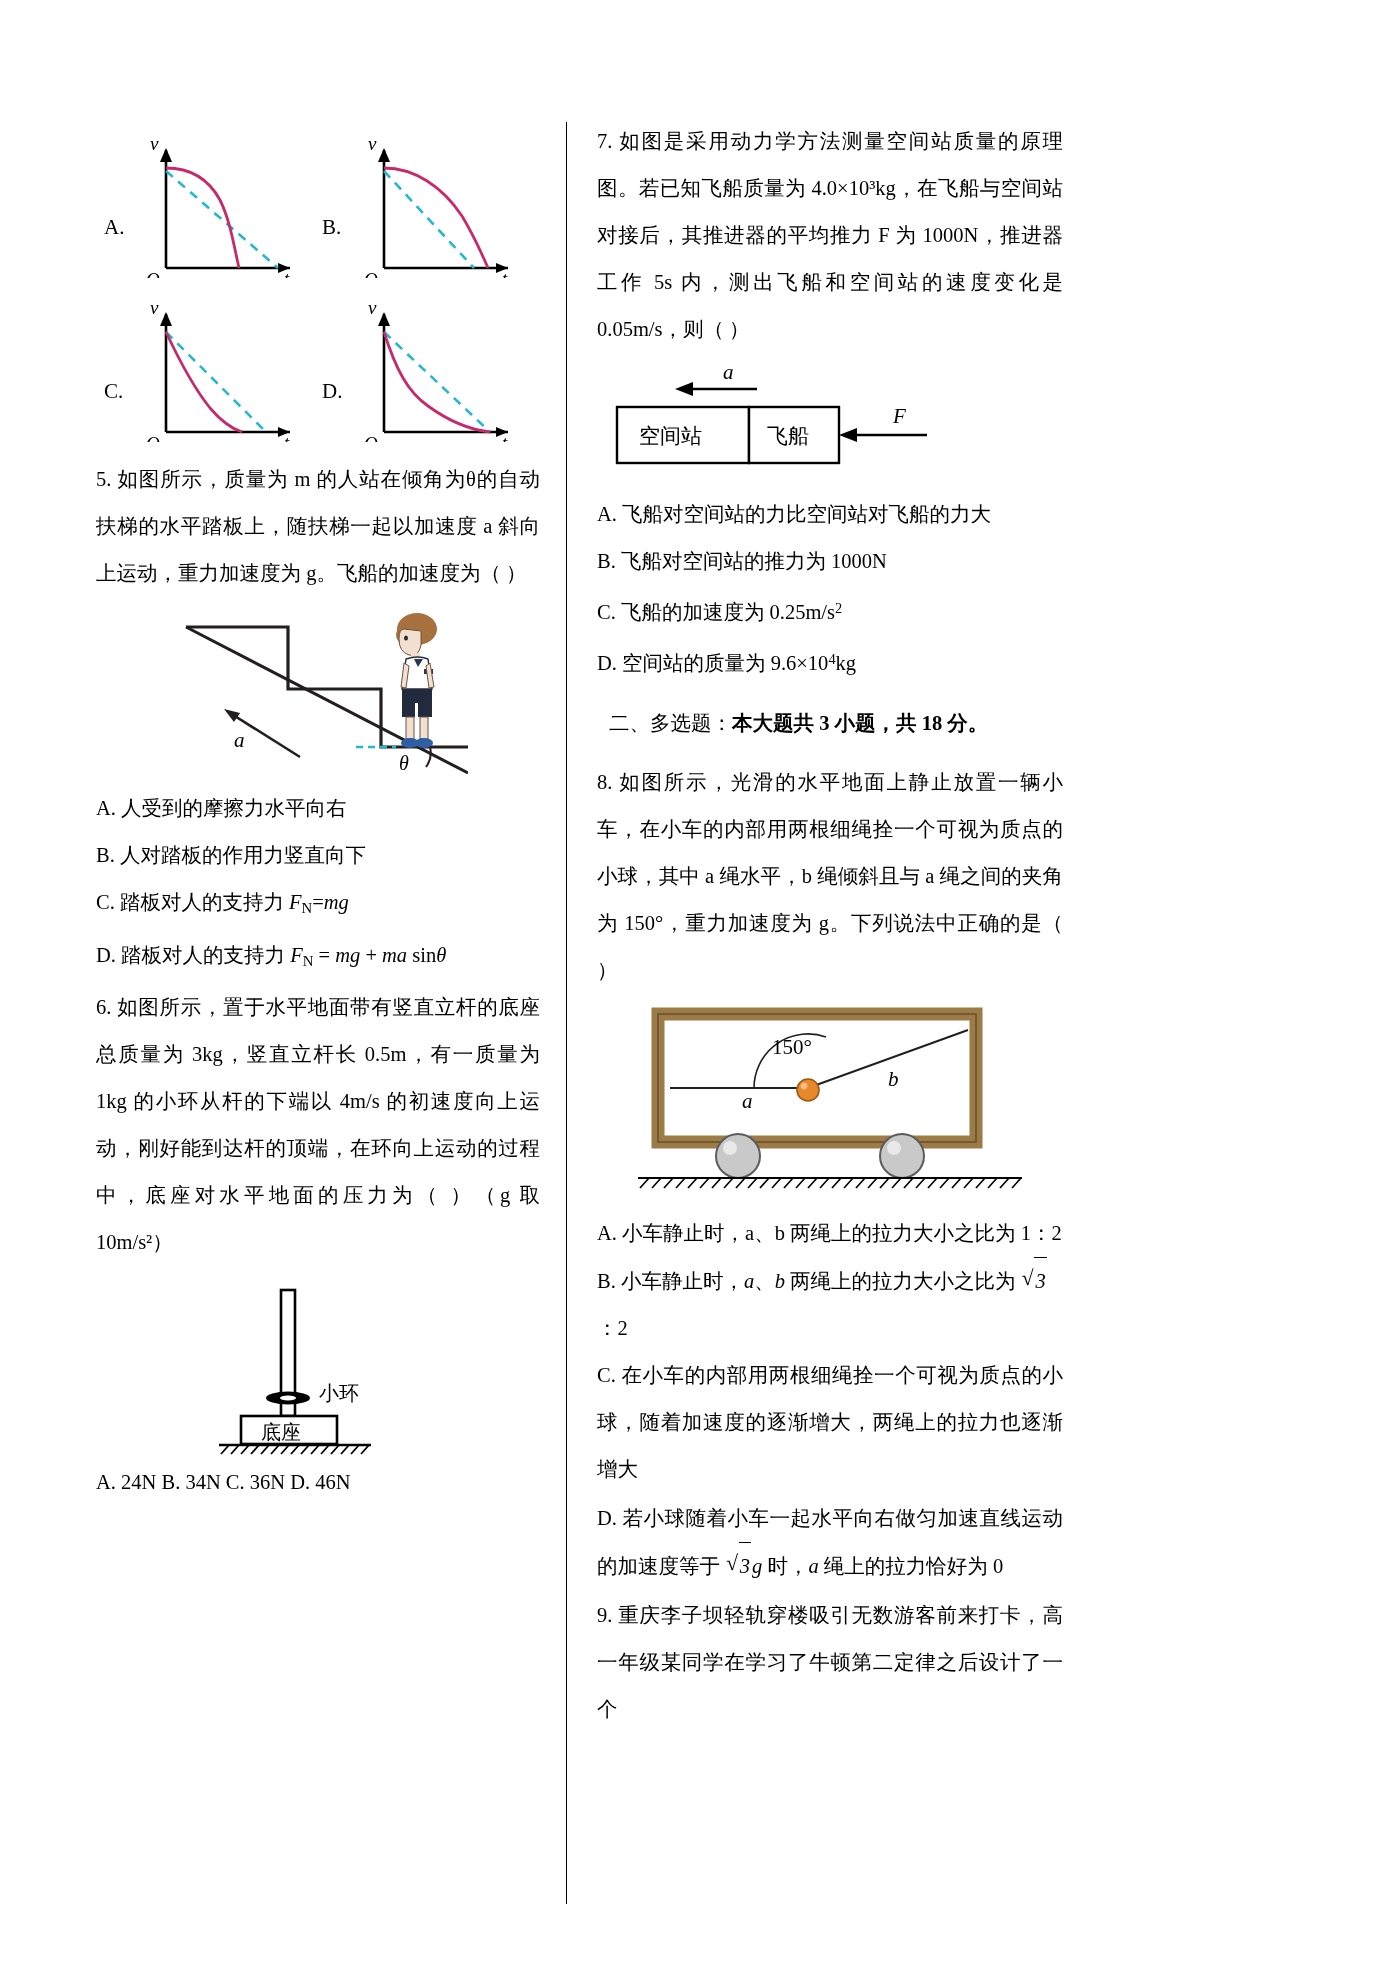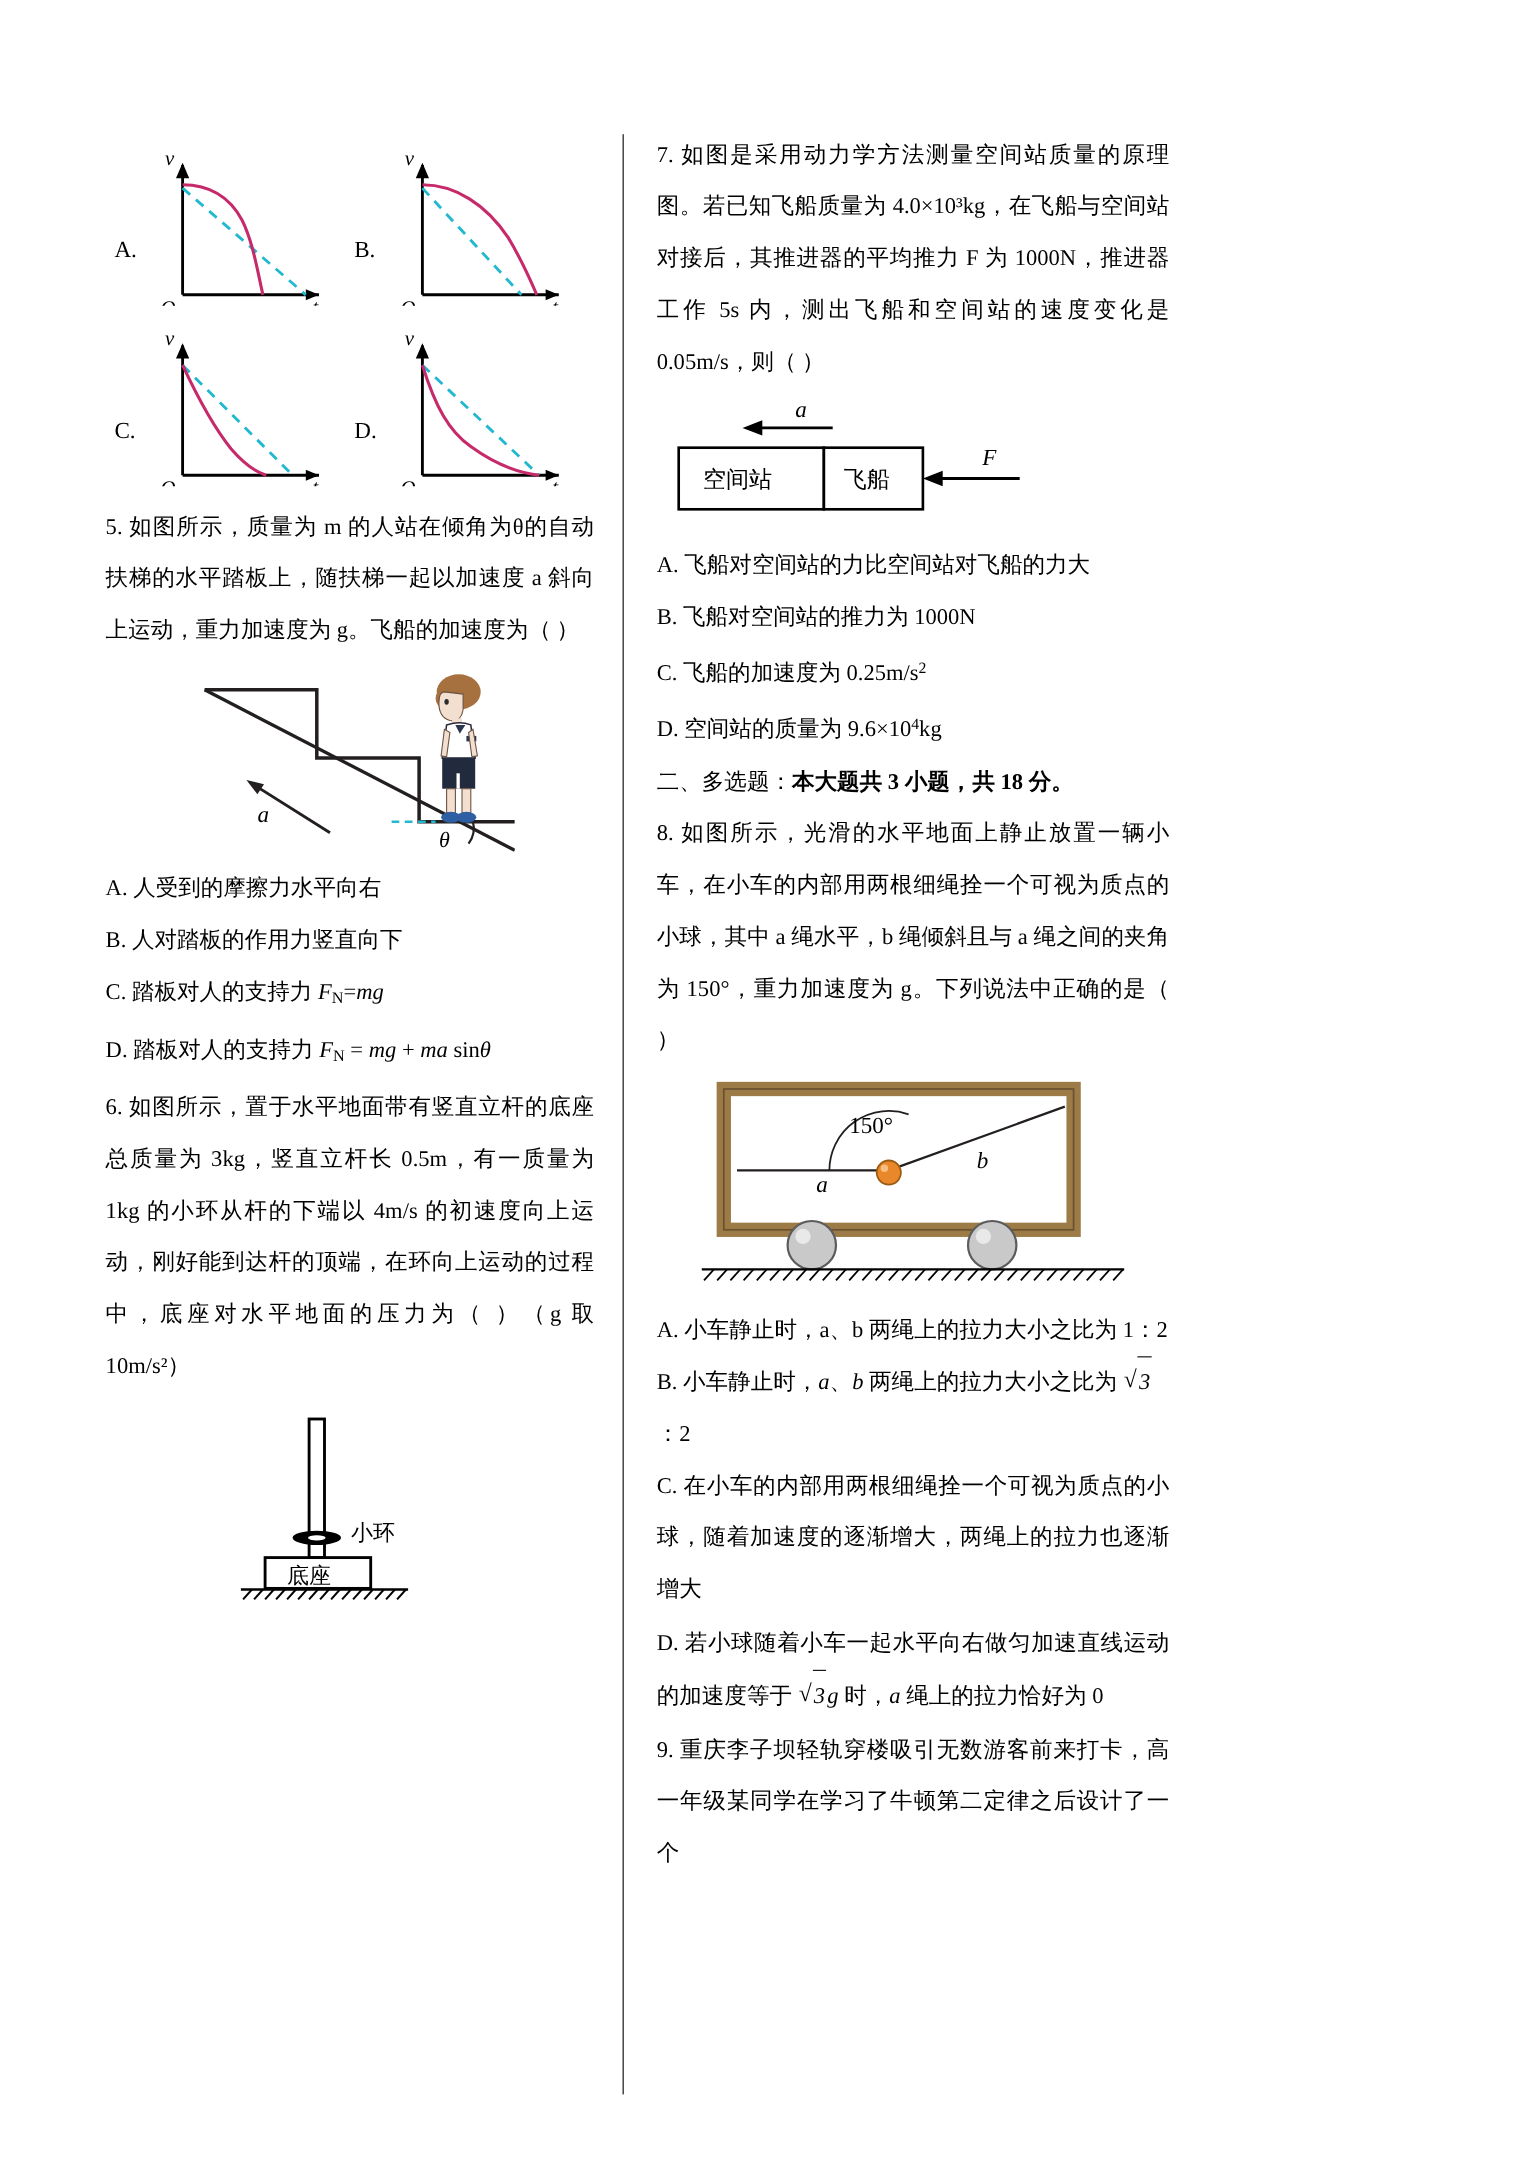--- a/index.html
+++ b/index.html
@@ -42,21 +42,21 @@
     margin: 0 0 2px 0;
   }
   .opt {
     font-size: 20.5px;
     line-height: 47px;
     margin: 0;
   }
   .sect-title {
     font-size: 20.5px;
     line-height: 47px;
-    margin: 0;
+    margin: 12px;
   }
   .sect-title b { font-weight: bold; }
   i.v { font-style: italic; }
   .sub { font-size: 0.72em; vertical-align: -0.25em; }
   .sup { font-size: 0.7em; vertical-align: 0.45em; }
 
   
   .sqrt {
     display: inline-block;
     position: relative;
@@ -283,20 +283,21 @@
             <line x1="118" y1="174" x2="126" y2="165"></line>
           <line x1="128" y1="174" x2="136" y2="165"></line>
             <line x1="138" y1="174" x2="146" y2="165"></line>
           <line x1="148" y1="174" x2="156" y2="165"></line>
             <line x1="158" y1="174" x2="166" y2="165"></line>
           <line x1="168" y1="174" x2="176" y2="165"></line>
         </g>
       </svg>
     </div>
 
+    <p class="opt">A. 24N    B. 34N    C. 36N    D. 46N</p>
 
   </div>
 
   <div class="col-divider"></div>
 
   <div class="col col-right">
 
     <p class="q">
       <span>7.</span>
       <span>如图是采用动力学方法测量空间站质量的原理图。若已知飞船质量为 4.0×10³kg，在飞船与空间站对接后，其推进器的平均推力 F 为 1000N，推进器工作 5s 内，测出飞船和空间站的速度变化是 0.05m/s，则（    ）</span>

